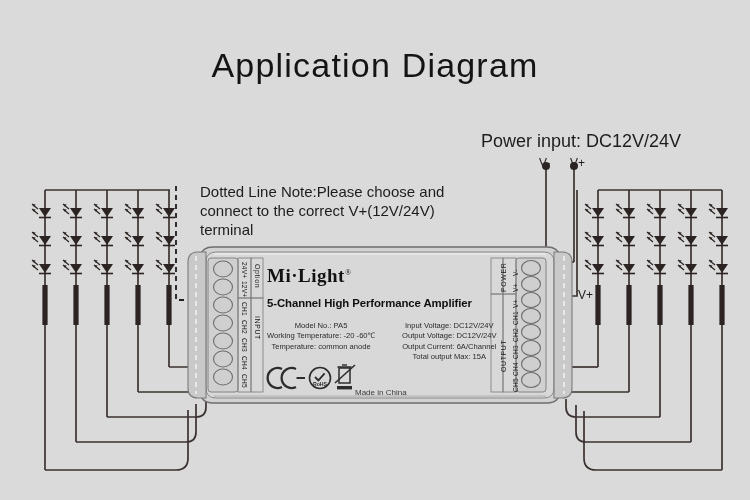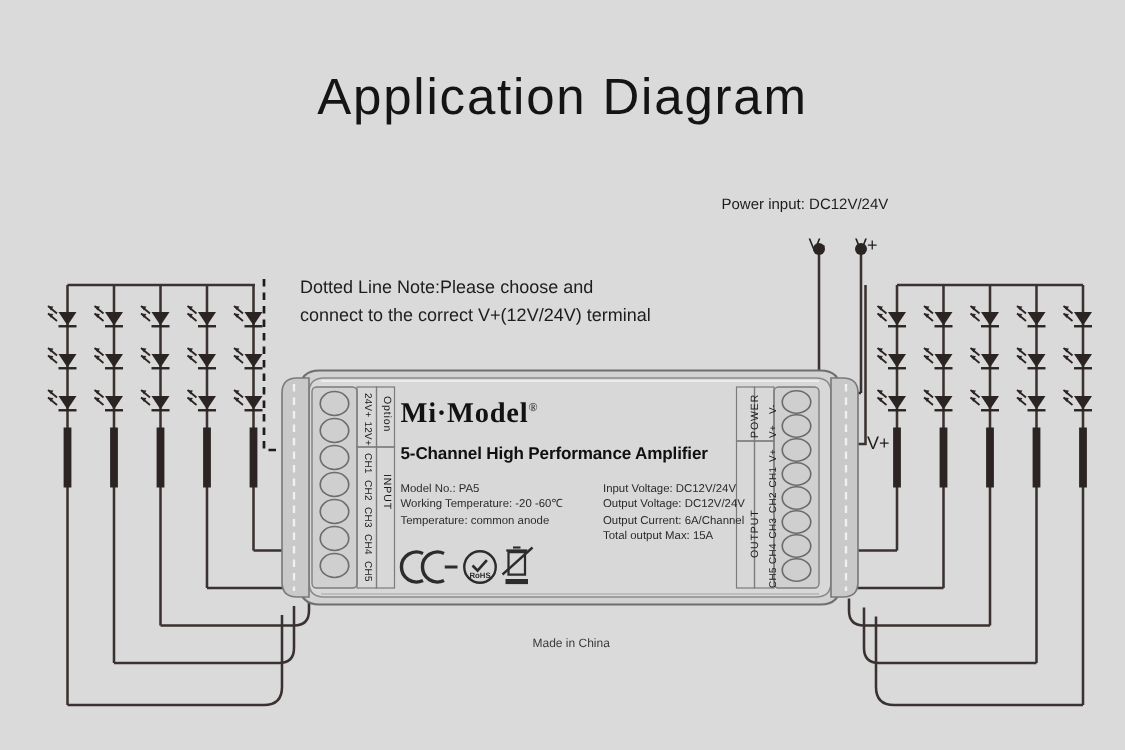--- a/index.html
+++ b/index.html
@@ -11,45 +11,45 @@
     position:relative;
   }
   #stage{position:absolute;inset:0;width:668px;height:500px;}
   #svgroot{position:absolute;left:0;top:0;}
   .page-title{
     position:absolute;left:0;top:46px;width:750px;text-align:center;
     font-size:34px;letter-spacing:1.2px;color:#141414;font-weight:400;
   }
   .note-block{
     position:absolute;left:200px;top:182px;width:290px;
-    font-size:12px;line-height:19px;color:#1d1d1d;
+    font-size:15px;line-height:19px;color:#1d1d1d;
   }
   .power-label{
     position:absolute;left:481px;top:131px;width:230px;
-    font-size:10px;color:#1d1d1d;white-space:nowrap;
+    font-size:18px;color:#1d1d1d;white-space:nowrap;
   }
   .vneg-label{position:absolute;left:539px;top:156px;font-size:12px;color:#1d1d1d;}
   .vpos-label{position:absolute;left:570px;top:156px;font-size:12px;color:#1d1d1d;}
   .vplus-right{position:absolute;left:578px;top:288px;font-size:12px;color:#1d1d1d;}
 
   
   .brand{
     position:absolute;left:267px;top:265px;
     font-family:"Liberation Serif", serif;
     font-size:19px;font-weight:700;color:#121212;letter-spacing:.5px;
   }
   .brand sup{font-size:8px;vertical-align:super;font-weight:400;}
   .subtitle{
     position:absolute;left:267px;top:297px;
     font-size:11.4px;font-weight:700;color:#101010;letter-spacing:-.1px;
   }
-  .spec-col{position:absolute;font-size:7.6px;line-height:10.4px;color:#2a2a2a;}
+  .spec-col{position:absolute;font-size:7.6px;line-height:10.4px;color:#2a2a2a;text-align:center;}
   .spec-left{left:267px;top:321px;}
   .spec-right{left:378px;top:321px;margin-left:24px;}
-  .made-in{position:absolute;left:355px;top:388px;font-size:8px;color:#3a3a3a;margin-top:36px;}
+  .made-in{position:absolute;left:355px;top:388px;font-size:8px;color:#3a3a3a;}
 
   
   .vtxt{
     position:absolute;font-size:6.6px;color:#1a1a1a;
     transform-origin:0 0;white-space:nowrap;letter-spacing:.2px;
   }
   .vtxt.rot{transform:rotate(90deg);}
   .vtxt.rotl{transform:rotate(-90deg);}
   .vtxt.b{font-size:7px;letter-spacing:.6px;}
 </style>
@@ -279,21 +279,21 @@
           <path d="M 337.5 367 L 351.5 367" stroke="#2c2c2c" stroke-width="1.5"></path>
           <path d="M 342 365 L 347 365" stroke="#2c2c2c" stroke-width="1.4"></path>
           <path d="M 335 383 L 355 365" stroke="#2c2c2c" stroke-width="1.6"></path>
           <rect x="337" y="386" width="15" height="3.4" fill="#2c2c2c"></rect>
         </g>
       </g>
     </g>
   </svg>
 
   <div class="brand">
-    <span>Mi·Model</span><sup>®</sup>
+    <span>Mi·Light</span><sup>®</sup>
   </div>
   <div class="subtitle">5-Channel High Performance Amplifier</div>
 
   <div class="spec-col spec-left">
     <div>Model No.: PA5</div>
     <div>Working Temperature: -20 -60℃</div>
     <div>Temperature: common anode</div>
   </div>
   <div class="spec-col spec-right">
     <div>Input Voltage: DC12V/24V</div>

